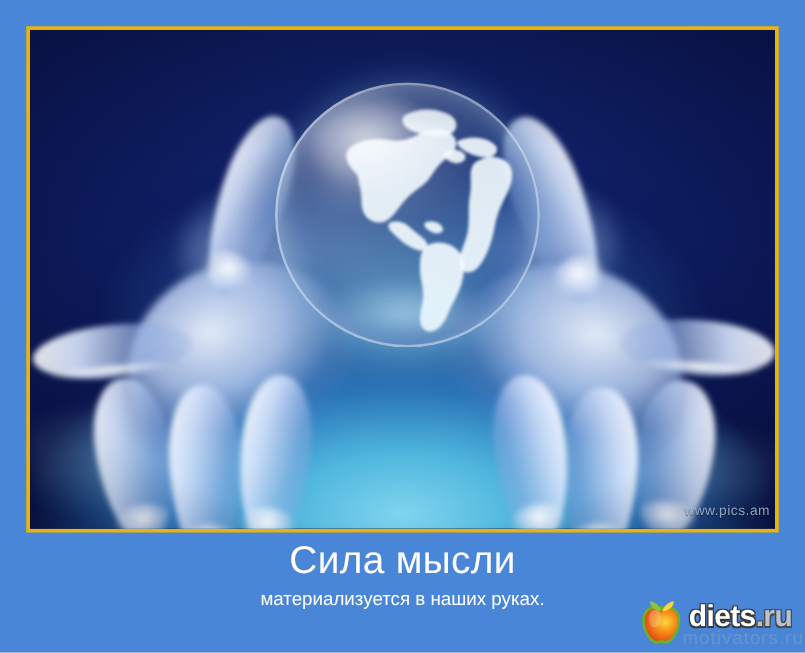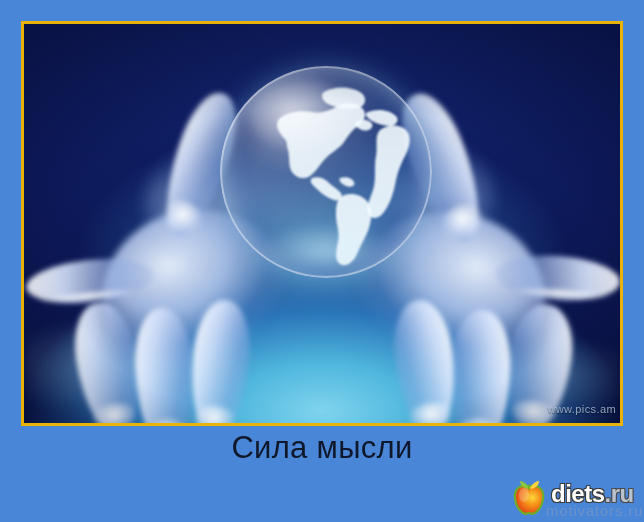--- a/index.html
+++ b/index.html
@@ -180,21 +180,21 @@
     left: 0;
     top: 432px;
     width: 644px;
     text-align: center;
   }
   #poster-title {
     margin: 0;
     font-family: "Liberation Sans", sans-serif;
     font-size: 31px;
     font-weight: 400;
-    color: #0f172a;
+    color: #ffffff;
     line-height: 1.05;
     letter-spacing: 0.3px;
   }
   #poster-subtitle {
     margin: 6px 0 0 0;
     font-family: "Liberation Sans", sans-serif;
     font-size: 15px;
     font-weight: 400;
     color: #ffffff;
     line-height: 1.2;
@@ -312,20 +312,21 @@
       </div>
 
       <div class="bg-vignette"></div>
 
       <div id="pics-watermark">www.pics.am</div>
     </div>
   </div>
 
   <div id="caption">
     <h1 id="poster-title">Сила мысли</h1>
+    <p id="poster-subtitle">материализуется в наших руках.</p>
   </div>
 
   <div id="logo">
     <svg id="logo-apple" viewBox="0 0 40 40">
       <defs>
         <radialGradient id="appleGrad" cx="62%" cy="42%" r="72%">
           <stop offset="0%" stop-color="#ffd83d"></stop>
           <stop offset="38%" stop-color="#f59218"></stop>
           <stop offset="72%" stop-color="#ea5a15"></stop>
           <stop offset="100%" stop-color="#d02a12"></stop>

